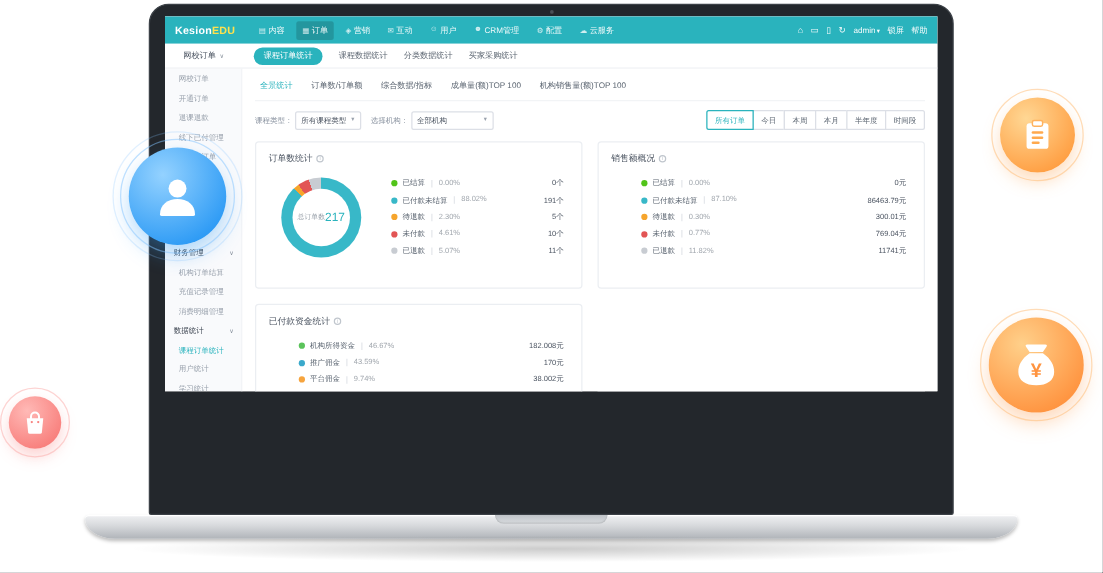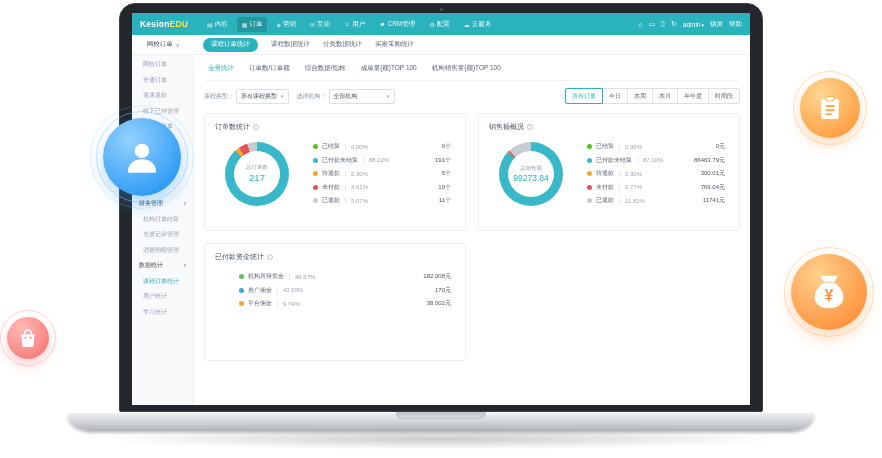--- a/index.html
+++ b/index.html
@@ -3,21 +3,21 @@
 <meta charset="utf-8">
 <style>
   html,body{margin:0;padding:0;background:#fff;}
   *{box-sizing:border-box;font-family:"Liberation Sans","DejaVu Sans",sans-serif;}
   #stage{position:relative;width:882px;height:458px;overflow:hidden;background:#fff;}
 
   
   .bezel{position:absolute;left:119px;top:3px;width:644px;height:409px;background:#23272c;
          border:1px solid #3c4147;border-radius:16px 16px 2px 2px;}
   .camera{position:absolute;left:50%;top:4px;width:3px;height:3px;margin-left:-1.5px;border-radius:50%;background:#4a5057;}
-  .screen{position:absolute;left:132px;top:13px;width:618px;height:392px;background:#fff;overflow:hidden;}
+  .screen{position:absolute;left:132px;top:13px;width:618px;height:300px;background:#fff;overflow:hidden;}
   .base{position:absolute;left:68px;top:412px;width:746px;height:19px;
         background:linear-gradient(180deg,#f0f1f3 0%,#d7d9dc 45%,#b0b4b9 100%);
         border-radius:3px 3px 24px 24px / 3px 3px 16px 16px;
         box-shadow:inset 0 1px 0 #fff,0 2px 3px rgba(0,0,0,.25);}
   .notch{position:absolute;left:50%;top:0;width:90px;height:7px;margin-left:-45px;
          background:linear-gradient(180deg,#bfc3c8,#d9dcdf);border-radius:0 0 9px 9px;
          box-shadow:inset 0 -1px 1px rgba(0,0,0,.12);}
   .floor-shadow{position:absolute;left:90px;top:428px;width:702px;height:22px;
          background:radial-gradient(ellipse at center,rgba(0,0,0,.20) 0%,rgba(0,0,0,0) 68%);}
 
@@ -64,21 +64,21 @@
   .rbtn:last-child{border-radius:0 2px 2px 0;}
   .rbtn.active{color:#2ab3bd;border-color:#2ab3bd;position:relative;z-index:1;}
 
   .cards{display:grid;grid-template-columns:1fr 1fr;gap:12px;margin-top:9px;}
   .card{border:1px solid #ebeef2;border-radius:3px;height:118px;padding:8px 10px;background:#fff;}
   .card.empty{border:none;}
   .card-title{font-size:7px;color:#4a5360;display:flex;align-items:center;gap:3px;}
   .info-i{width:6px;height:6px;border:1px solid #c0c6cd;border-radius:50%;color:#c0c6cd;font-size:4.5px;line-height:4.5px;display:inline-flex;align-items:center;justify-content:center;cursor:pointer;}
   .card-body{display:flex;align-items:center;margin-top:8px;}
   .donut{position:relative;width:64px;height:64px;border-radius:50%;margin-left:10px;flex:0 0 auto;}
-  .hole{position:absolute;inset:9px;background:#fff;border-radius:50%;display:flex;flex-direction:column;align-items:center;justify-content:center;}
+  .hole{position:absolute;inset:9px;background:#fff;border-radius:50%;display:flex;flex-direction:row;align-items:center;justify-content:center;}
   .hole .hl{font-size:5.5px;color:#9aa2ab;}
   .hole .hv{font-size:9.5px;color:#2ab3bd;margin-top:1px;}
   .hole .hv.long{font-size:8.5px;}
   .legend{flex:1;margin-left:24px;margin-right:4px;}
   .lrow{display:flex;align-items:center;height:13.5px;font-size:6px;}
   .ldot{width:5px;height:5px;border-radius:50%;margin-right:4px;flex:0 0 auto;}
   .llabel{color:#5a6470;white-space:nowrap;}
   .ldiv{width:1px;height:6px;background:#e5e8ec;margin:0 5px;}
   .lpct{color:#a0a6ad;}
   .lval{margin-left:auto;color:#4a5360;white-space:nowrap;}
@@ -284,26 +284,20 @@
             </div>
           </div>
         </div>
 
         <div class="card">
           <div class="card-title">
             <span>销售额概况</span>
               <span class="info-i">i</span>
           </div>
           <div class="card-body">
-            <div class="donut" style="background: conic-gradient(rgb(56, 184, 200) 0deg, rgb(56, 184, 200) 313.56deg, rgb(246, 165, 45) 313.56deg, rgb(246, 165, 45) 314.64deg, rgb(226, 85, 85) 314.64deg, rgb(226, 85, 85) 317.41deg, rgb(200, 204, 210) 317.41deg, rgb(200, 204, 210) 359.96deg);">
-              <div class="hole">
-                <span class="hl">总销售额</span>
-                <span class="hv long">99273.84</span>
-              </div>
-            </div>
             <div class="legend">
               <div class="lrow">
                   <span class="ldot" style="background-color: rgb(82, 196, 26);"></span>
                   <span class="llabel">已结算</span>
                   <span class="ldiv"></span>
                   <span class="lpct">0.00%</span>
                   <span class="lval">0元</span>
                 </div>
               <div class="lrow">
                   <span class="ldot" style="background-color: rgb(56, 184, 200);"></span>

